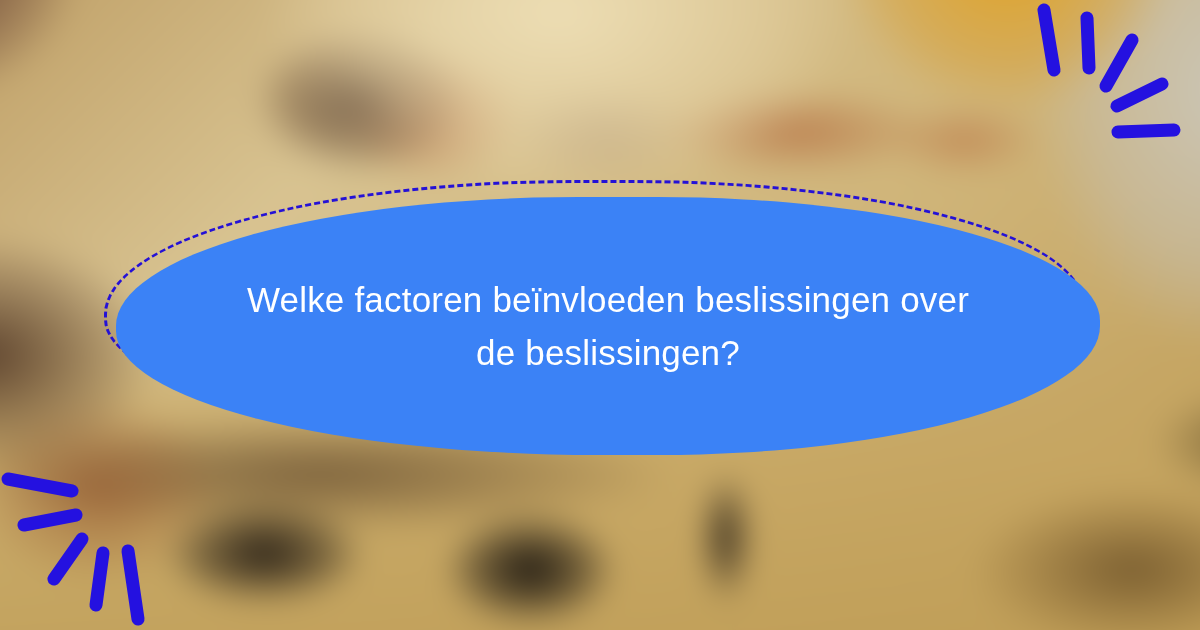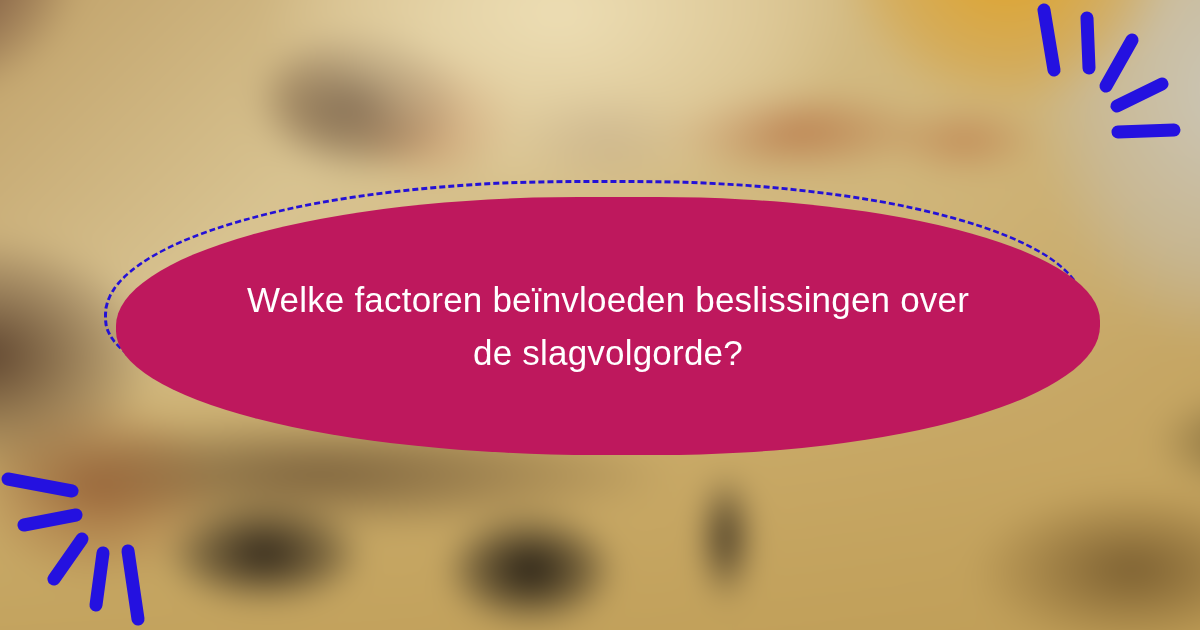--- a/index.html
+++ b/index.html
@@ -82,21 +82,21 @@
     border-radius: 48% 46% 44% 50% / 52% 48% 50% 46%;
     box-sizing: border-box;
     pointer-events: none;
   }
   .blob-solid {
     position: absolute;
     left: 12px;
     top: 17px;
     width: 984px;
     height: 258px;
-    background: #be185d;
+    background: #3b82f6;
     border-radius: 47% 45% 45% 49% / 50% 48% 50% 48%;
     display: flex;
     align-items: center;
     justify-content: center;
   }
   .blob-title {
     width: 800px;
     margin: 0;
     text-align: center;
     color: #ffffff;
@@ -135,18 +135,18 @@
         <line x1="132" y1="166" x2="122" y2="98"></line>
       </g>
     </svg>
   </div>
 
   <div class="blob-wrap">
     <div class="blob-dashed"></div>
     <div class="blob-solid">
       <h1 class="blob-title">
           <span style="display: block;">Welke factoren beïnvloeden beslissingen over</span>
-        <span style="display: block;">de slagvolgorde?</span>
+        <span style="display: block;">de beslissingen?</span>
         </h1>
     </div>
   </div>
 
 </div>
 
 </body></html>

